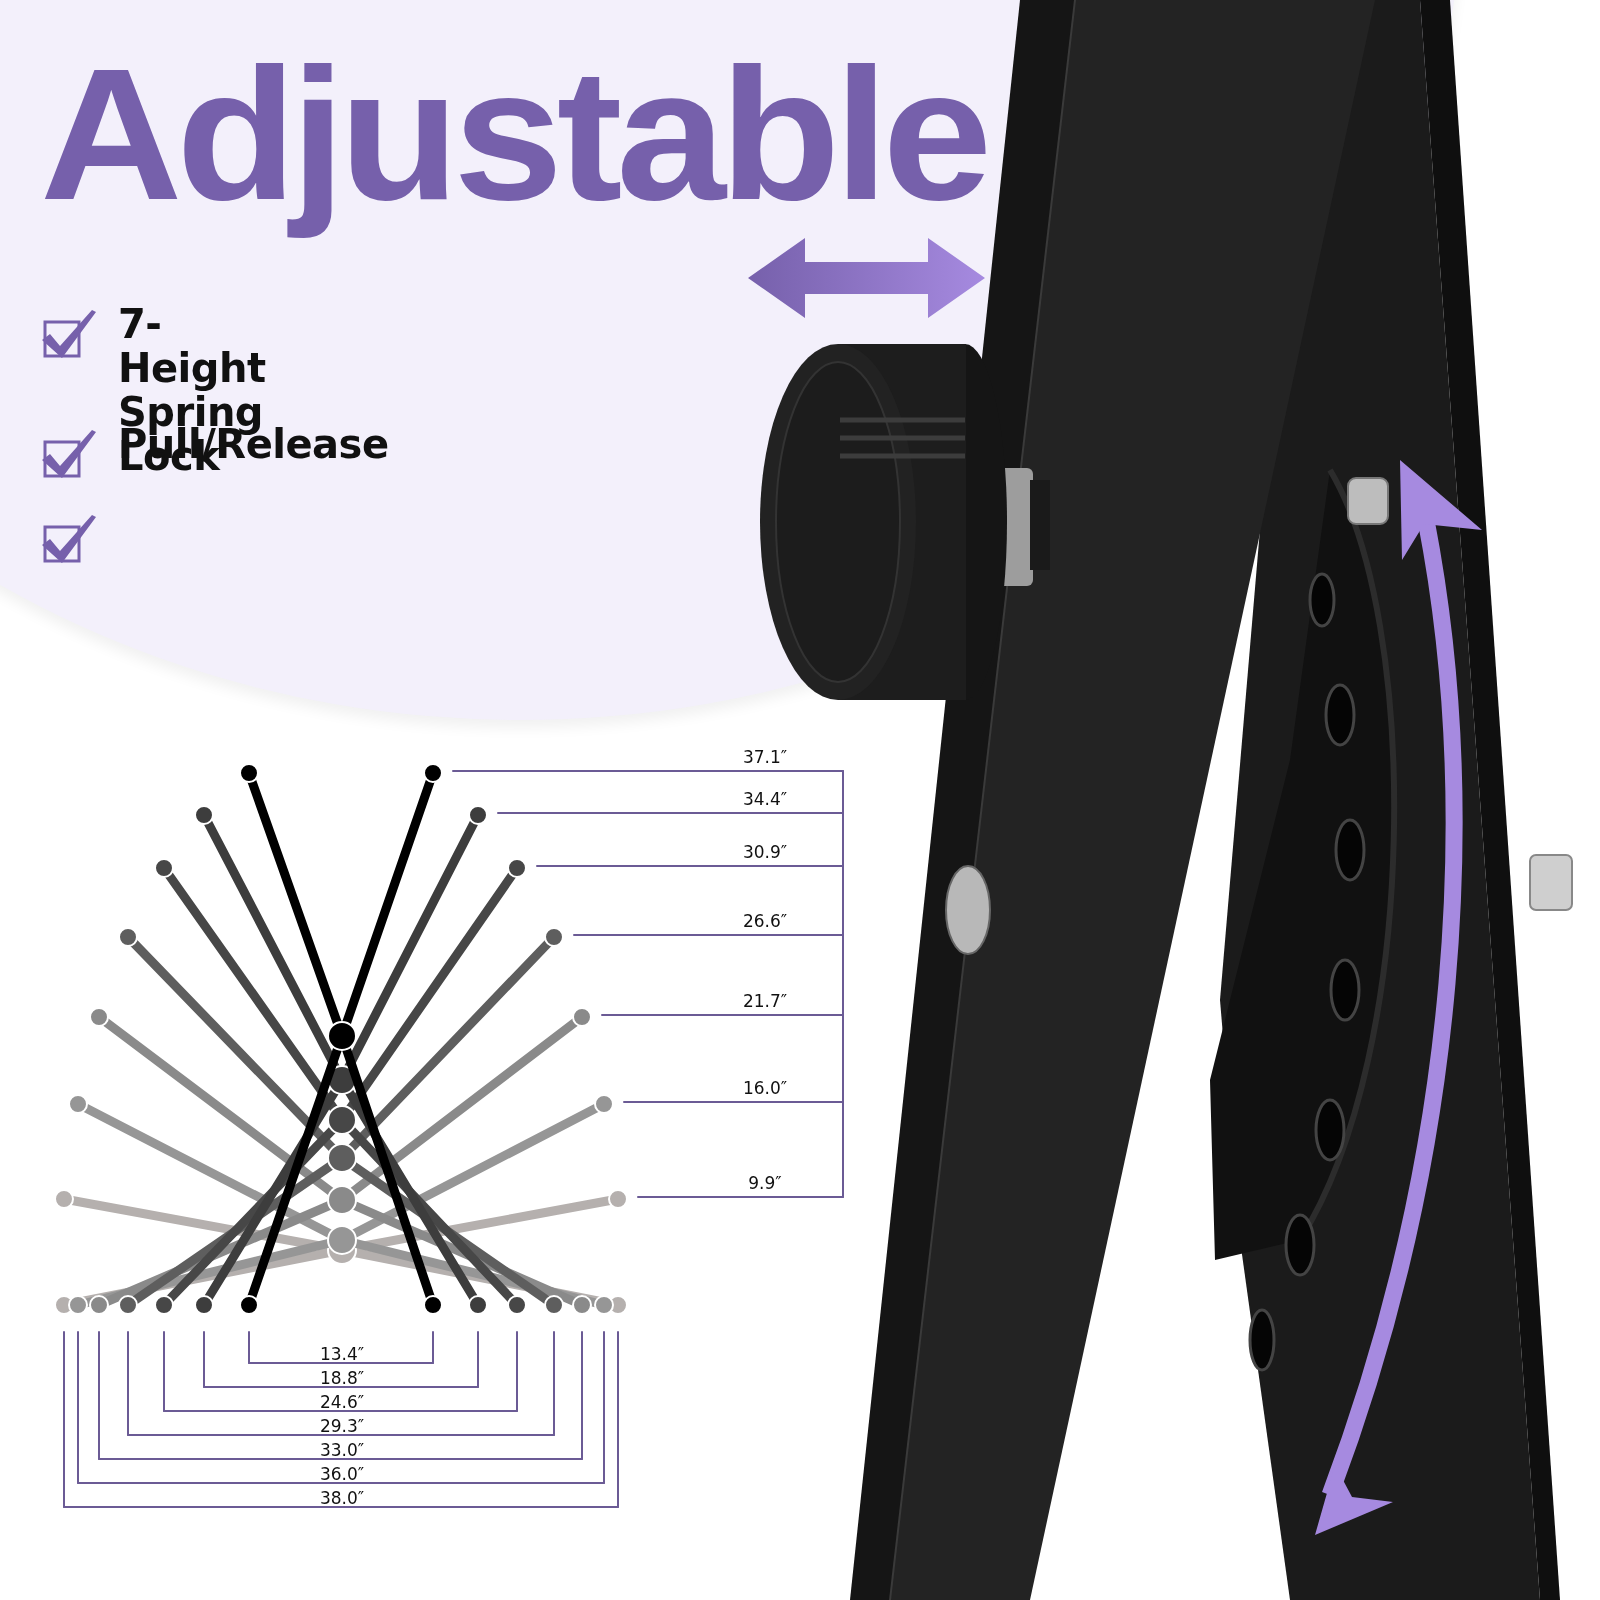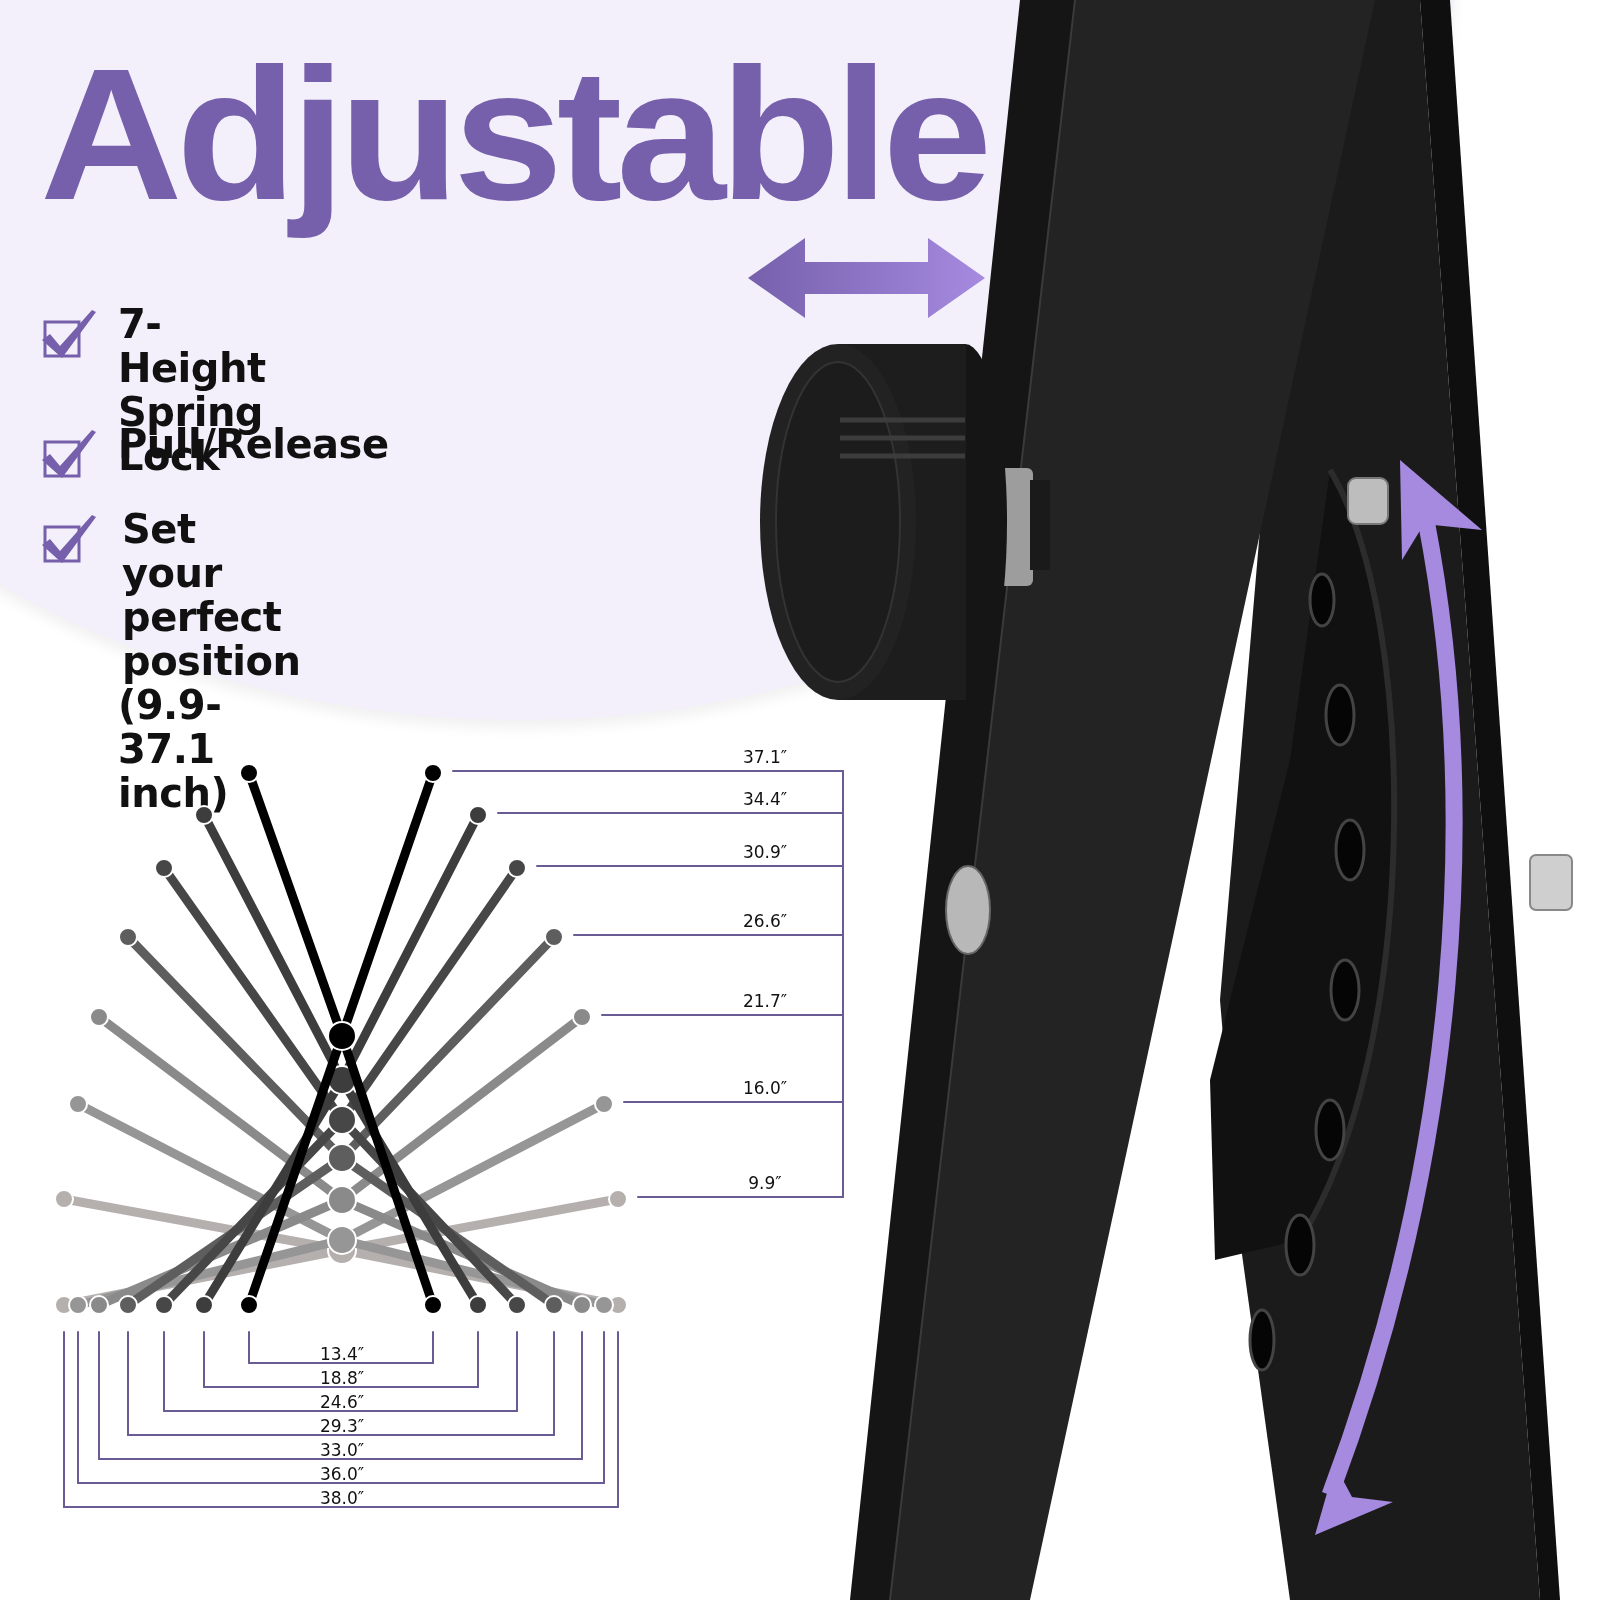--- a/index.html
+++ b/index.html
@@ -40,24 +40,20 @@
     </span>
     <span class="feature-text">Pull/Release</span>
   </div>
   <div class="feature" style="top:205px">
     <span class="check">
       <svg width="56" height="50" viewBox="0 0 56 50">
           <rect x="5" y="12" width="34" height="34" fill="none" stroke="#7660ab" stroke-width="3"></rect>
           <path d="M2 30 L10 24 L20 36 L52 0 L56 2 L22 48 Z" fill="#7660ab"></path>
         </svg>
     </span>
-    <div style="margin-left:26px; margin-top:-8px;">
-      <div class="feature-text" style="margin-left:0; margin-top:0">Set your perfect position</div>
-      <div class="feature-text" style="margin-left:-4px; margin-top:0; font-weight:600">(9.9-37.1 inch)</div>
-    </div>
   </div>
 </div>
 
 <svg class="photo" viewBox="0 0 1600 1600">
   <defs>
     <linearGradient id="harrow" x1="0" x2="1" y1="0" y2="0">
       <stop offset="0" stop-color="#7660ab"></stop>
       <stop offset="1" stop-color="#a68ae0"></stop>
     </linearGradient>
   </defs>

